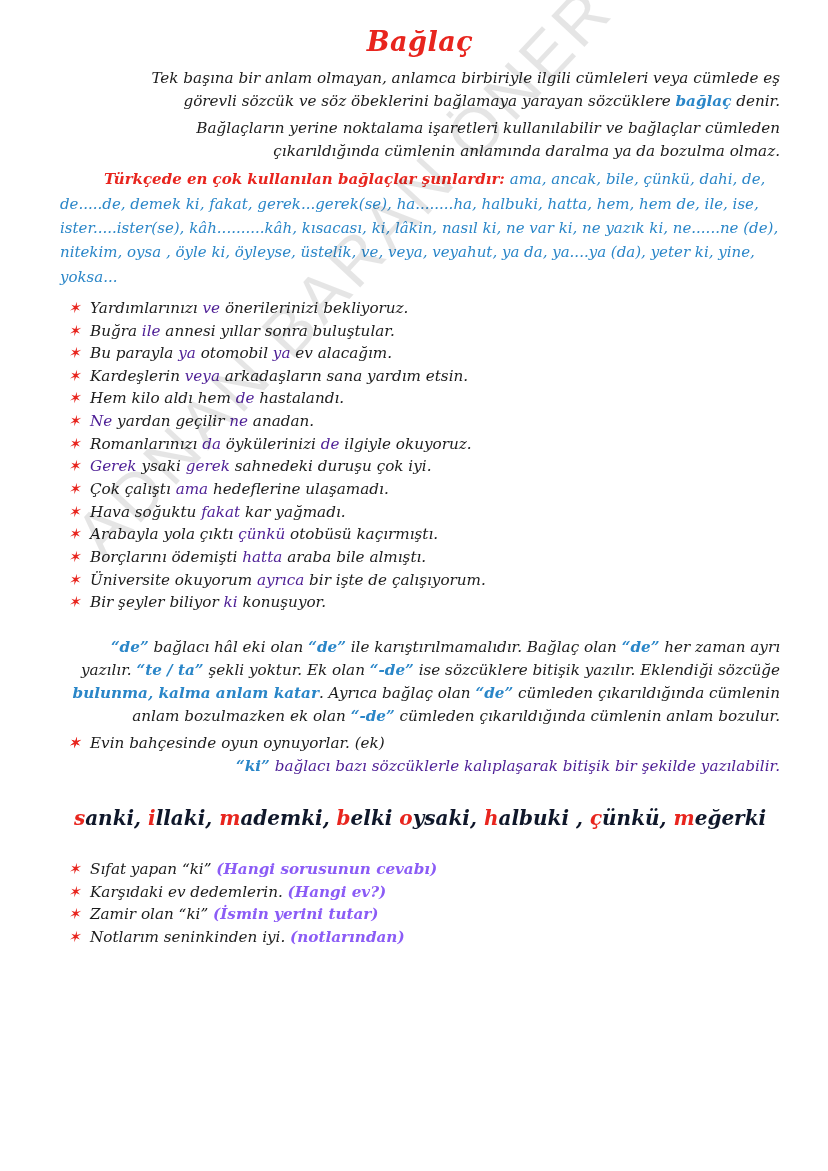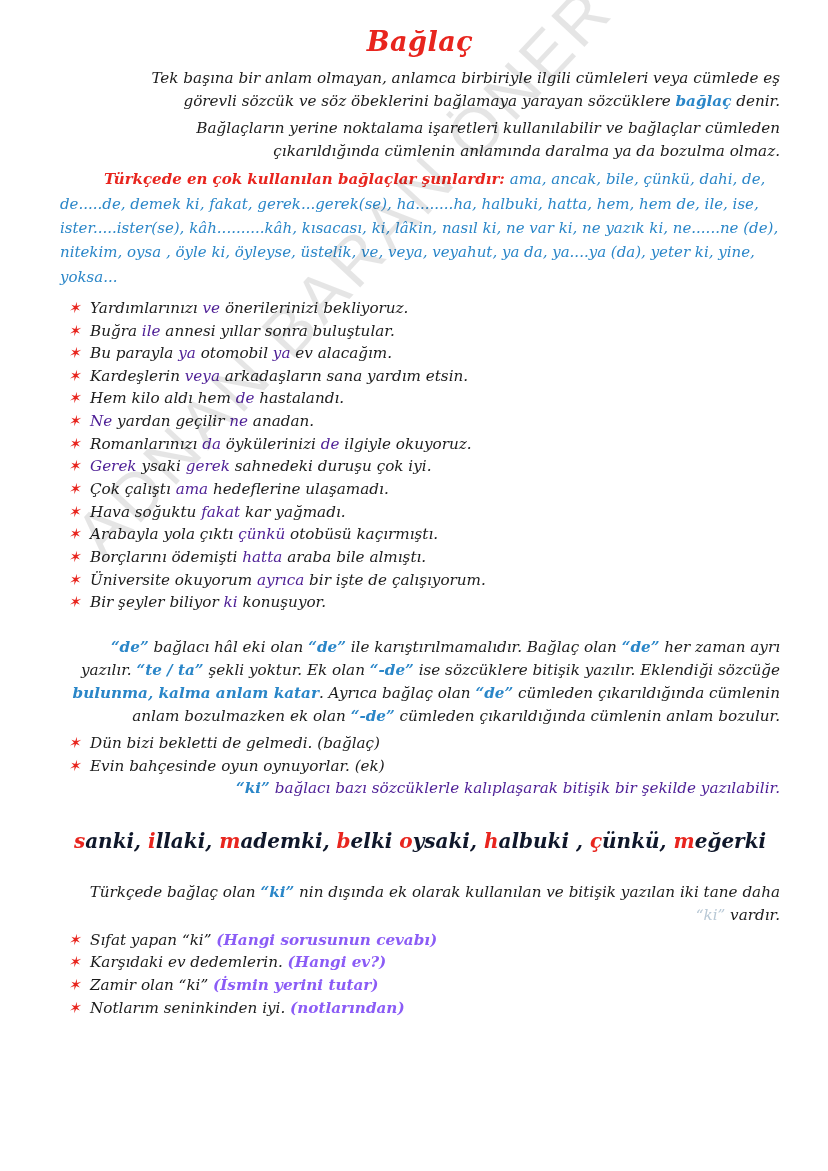--- a/index.html
+++ b/index.html
@@ -173,43 +173,40 @@
     <li><span class="star">✶</span><span>Bir şeyler biliyor </span><span class="blue">ki</span><span> konuşuyor.</span><span class="blue"></span><span></span></li>
   </ul>
 
   <div class="gap"></div>
 
   <div class="block-de">
     <p class="para">
       <span class="blue-b">“de”</span><span> bağlacı hâl eki olan </span><span class="blue-b">“de”</span><span> ile karıştırılmamalıdır. Bağlaç olan </span><span class="blue-b">“de”</span><span> her zaman ayrı yazılır. </span><span class="blue-b">“te / ta”</span><span> şekli yoktur. Ek olan </span><span class="blue-b">“-de”</span><span> ise sözcüklere bitişik yazılır. Eklendiği sözcüğe </span><span class="blue-b">bulunma, kalma anlam katar</span><span>. Ayrıca bağlaç olan </span><span class="blue-b">“de”</span><span> cümleden çıkarıldığında cümlenin anlam bozulmazken ek olan </span><span class="blue-b">“-de”</span><span> cümleden çıkarıldığında cümlenin anlam bozulur.</span>
     </p>
     <ul class="examples">
-      <li><span class="star">✶</span><span>Dün bizi bekletti de gelmedi. (bağlaç)</span></li>
+      <li><span class="star">✶</span></li>
       <li><span class="star">✶</span><span>Evin bahçesinde oyun oynuyorlar. (ek)</span></li>
     </ul>
     <p class="para">
       <span class="blue-b">“ki”</span><span class="blue"> bağlacı bazı sözcüklerle kalıplaşarak bitişik bir şekilde yazılabilir.</span>
     </p>
   </div>
 
   <div class="mnemonic">
     <span><span class="word-initial">s</span><span class="dark">anki,</span></span>
     <span><span class="word-initial">i</span><span class="dark">llaki,</span></span>
     <span><span class="word-initial">m</span><span class="dark">ademki,</span></span>
     <span><span class="word-initial">b</span><span class="dark">elki</span></span>
     <span><span class="word-initial">o</span><span class="dark">ysaki,</span></span>
     <span><span class="word-initial">h</span><span class="dark">albuki ,</span></span>
     <span><span class="word-initial">ç</span><span class="dark">ünkü,</span></span>
     <span><span class="word-initial">m</span><span class="dark">eğerki</span></span>
   </div>
 
   <div class="tail">
-    <p class="para">
-      <span>Türkçede bağlaç olan </span><span class="blue-b">“ki”</span><span> nin dışında ek olarak kullanılan ve bitişik yazılan iki tane daha </span><span class="faded">“ki”</span><span> vardır.</span>
-    </p>
     <ul class="examples">
       <li><span class="star">✶</span><span>Sıfat yapan “ki” </span><span class="red-b">(Hangi sorusunun cevabı)</span></li>
       <li><span class="star">✶</span><span>Karşıdaki ev dedemlerin. </span><span class="red-b">(Hangi ev?)</span></li>
       <li><span class="star">✶</span><span>Zamir olan “ki” </span><span class="red-b">(İsmin yerini tutar)</span></li>
       <li><span class="star">✶</span><span>Notlarım seninkinden iyi. </span><span class="red-b">(notlarından)</span></li>
     </ul>
   </div>
 
 </div>
 

